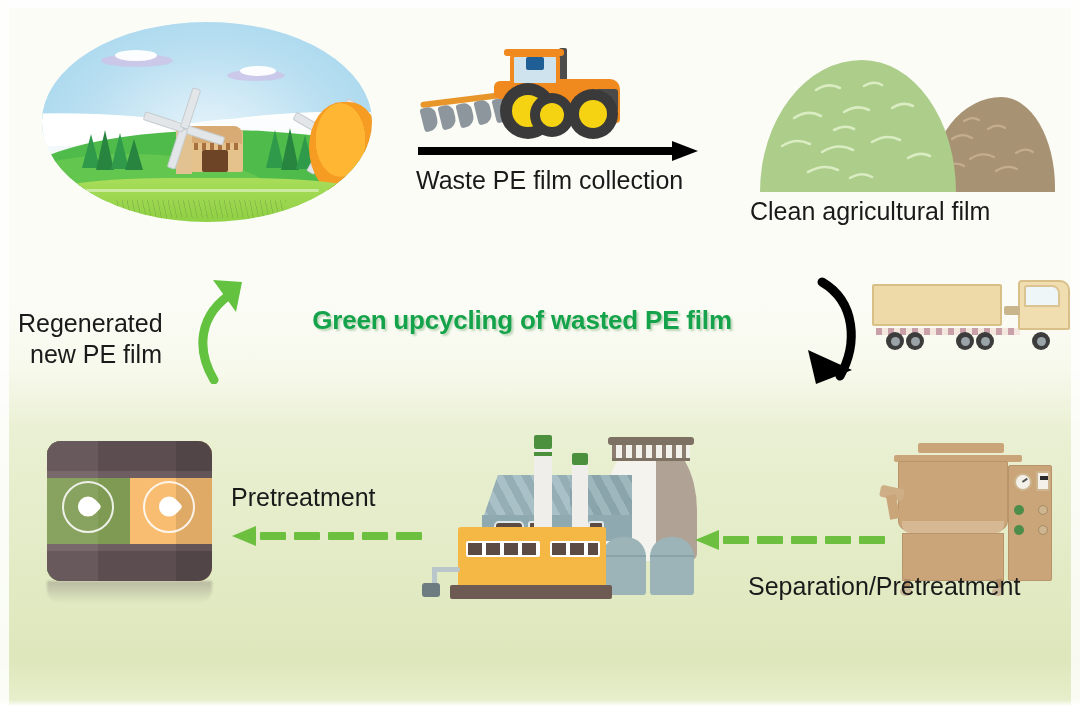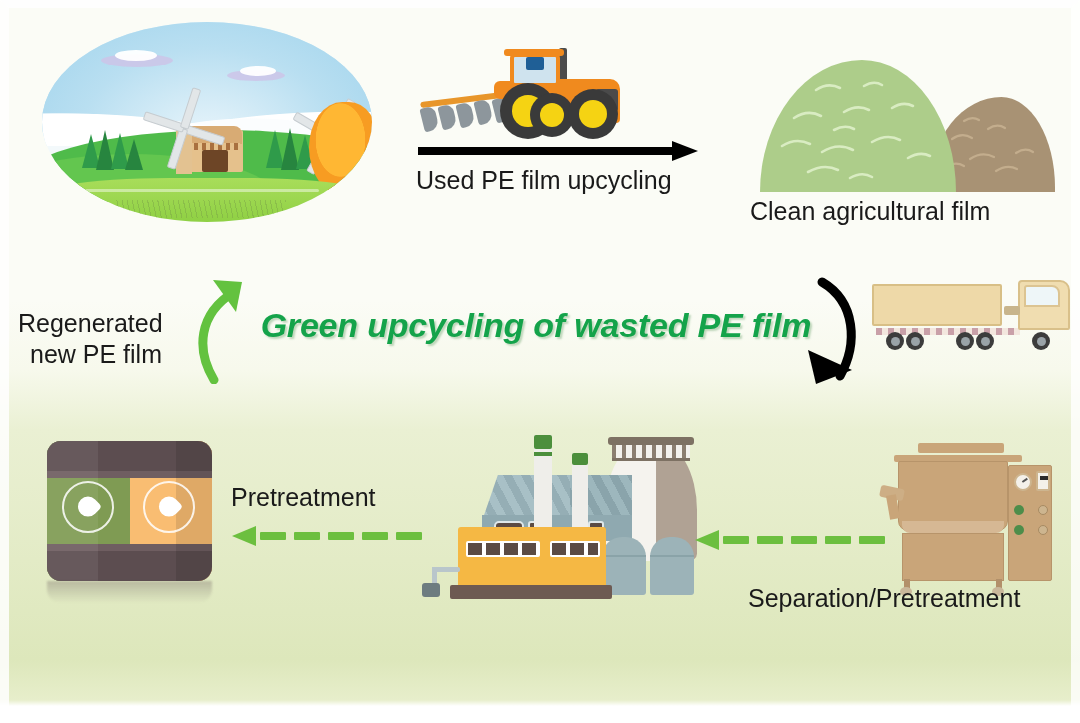--- a/index.html
+++ b/index.html
@@ -111,23 +111,23 @@
     background:#adcd8a; border-radius:52% 48% 0 0 / 100% 100% 0 0; }
   #piles .strokes { position:absolute; left:0; top:0; right:0; bottom:0; }
 
   
   #arrow-up { position:absolute; left:188px; top:272px; width:80px; height:112px; }
   
   #arrow-down { position:absolute; left:800px; top:272px; width:80px; height:118px; }
 
   
   #title {
-    position:absolute; left:236px; top:305px; width:600px;
+    position:absolute; left:222px; top:305px; width:600px;
     text-align:center;
-    font-size:34px; font-weight:bold; font-style:italic;
+    font-size:26px; font-weight:bold; 
     color:#14a34a;
     line-height:1.18;
     text-shadow: 2px 2px 2px rgba(120,170,120,.45);
     letter-spacing:-0.2px;
   }
 
   
   #truck { position:absolute; left:872px; top:278px; width:200px; height:80px; }
   .tk-box { position:absolute; left:0; top:6px; width:130px; height:42px;
     background:#eed9a8; border:2px solid #d8bf86; border-radius:2px; }
@@ -292,21 +292,21 @@
       </div>
     <div class="tr-wheel" style="left:150px; top:44px; width:50px; height:50px;">
         <div class="rim"></div>
       </div>
   </div>
 
   <div id="arrow-collect">
     <div class="shaft"></div>
     <div class="head"></div>
   </div>
-  <div class="lbl" style="left:416px; top:166px;">Used PE film upcycling</div>
+  <div class="lbl" style="left:416px; top:166px;">Waste PE film collection</div>
 
   <div id="piles">
     <div class="p-brown">
       <svg class="strokes" viewBox="0 0 125 95" preserveAspectRatio="none">
         <g stroke="#c3ad8d" stroke-width="2.2" fill="none" stroke-linecap="round">
           <path d="M22 42 q10 -7 20 -1"></path>
             <path d="M40 62 q12 -8 24 -2"></path>
           <path d="M16 70 q9 -6 18 -1"></path>
             <path d="M58 32 q9 -6 17 -1"></path>
           <path d="M66 74 q11 -7 21 -2"></path>
@@ -473,17 +473,17 @@
     <div class="m-el m-btn" style="left:160px; top:82px; width:10px; height:10px; background:#cdb58f; border:1px solid #a78a62;"></div>
 
     <div class="m-el" style="left:2px; top:44px; width:24px; height:12px; background:#cdae85; border-radius:3px; transform:rotate(12deg);"></div>
     <div class="m-el" style="left:10px; top:52px; width:10px; height:24px; background:#c9a579; transform:rotate(-10deg);"></div>
 
     <div class="m-el m-leg" style="left:26px; top:136px; width:6px; height:14px;"></div>
     <div class="m-el m-leg" style="left:118px; top:136px; width:6px; height:14px;"></div>
     <div class="m-el m-wheel" style="left:22px; top:144px; width:12px; height:9px;"></div>
     <div class="m-el m-wheel" style="left:114px; top:144px; width:12px; height:9px;"></div>
   </div>
-  <div class="lbl" style="left:748px; top:584px;">Separation/Pretreatment</div>
+  <div class="lbl" style="left:748px; top:572px;">Separation/Pretreatment</div>
 
 
   <div id="frame"></div>
 </div>
 
 </body></html>

